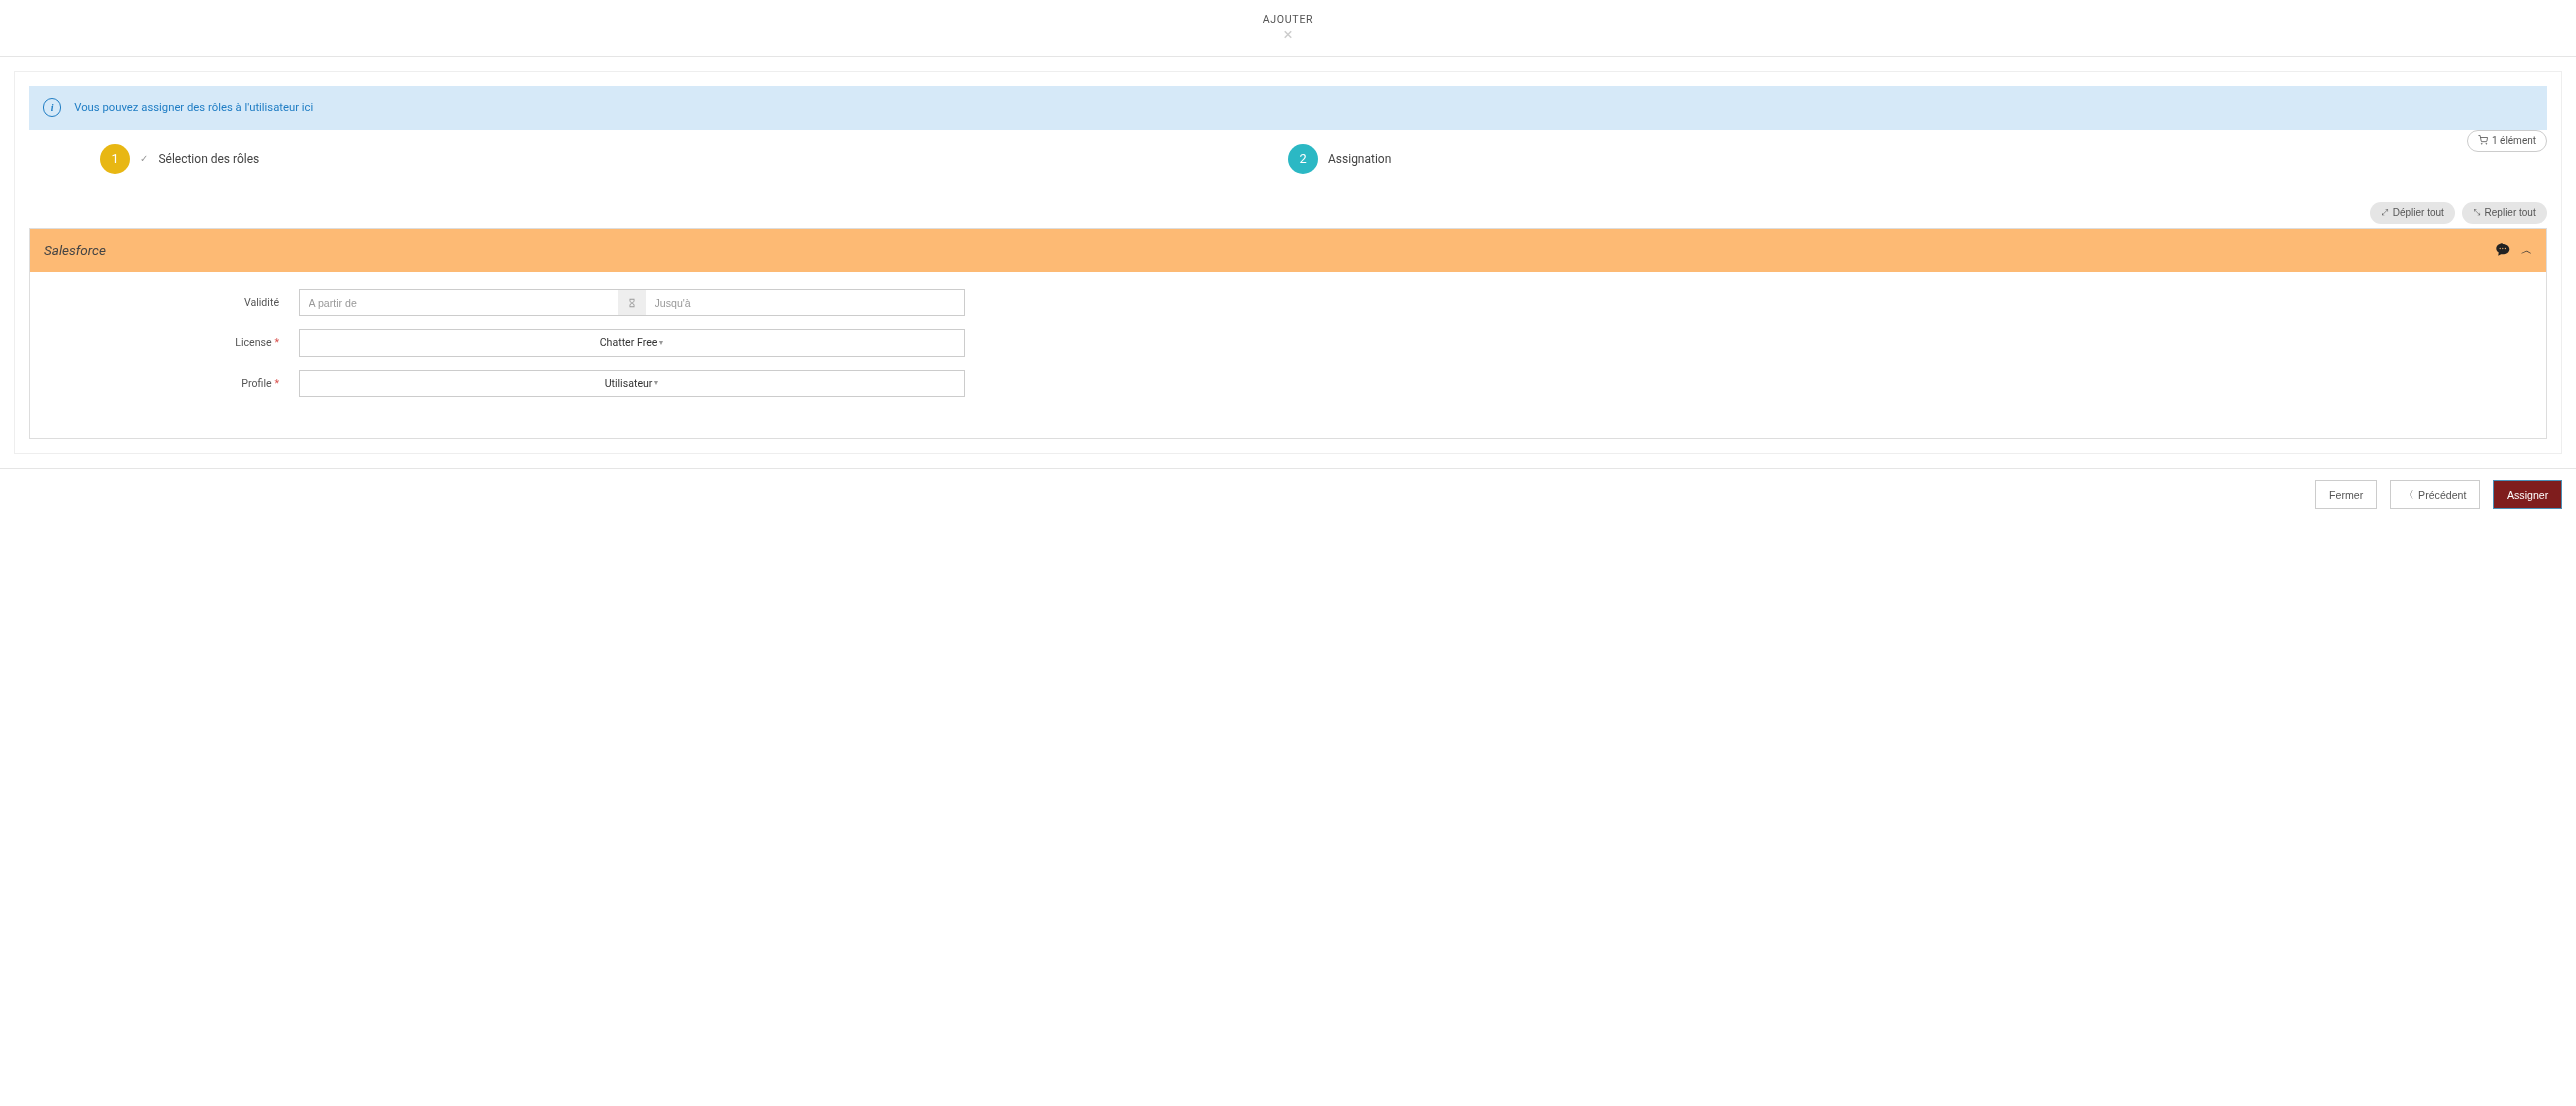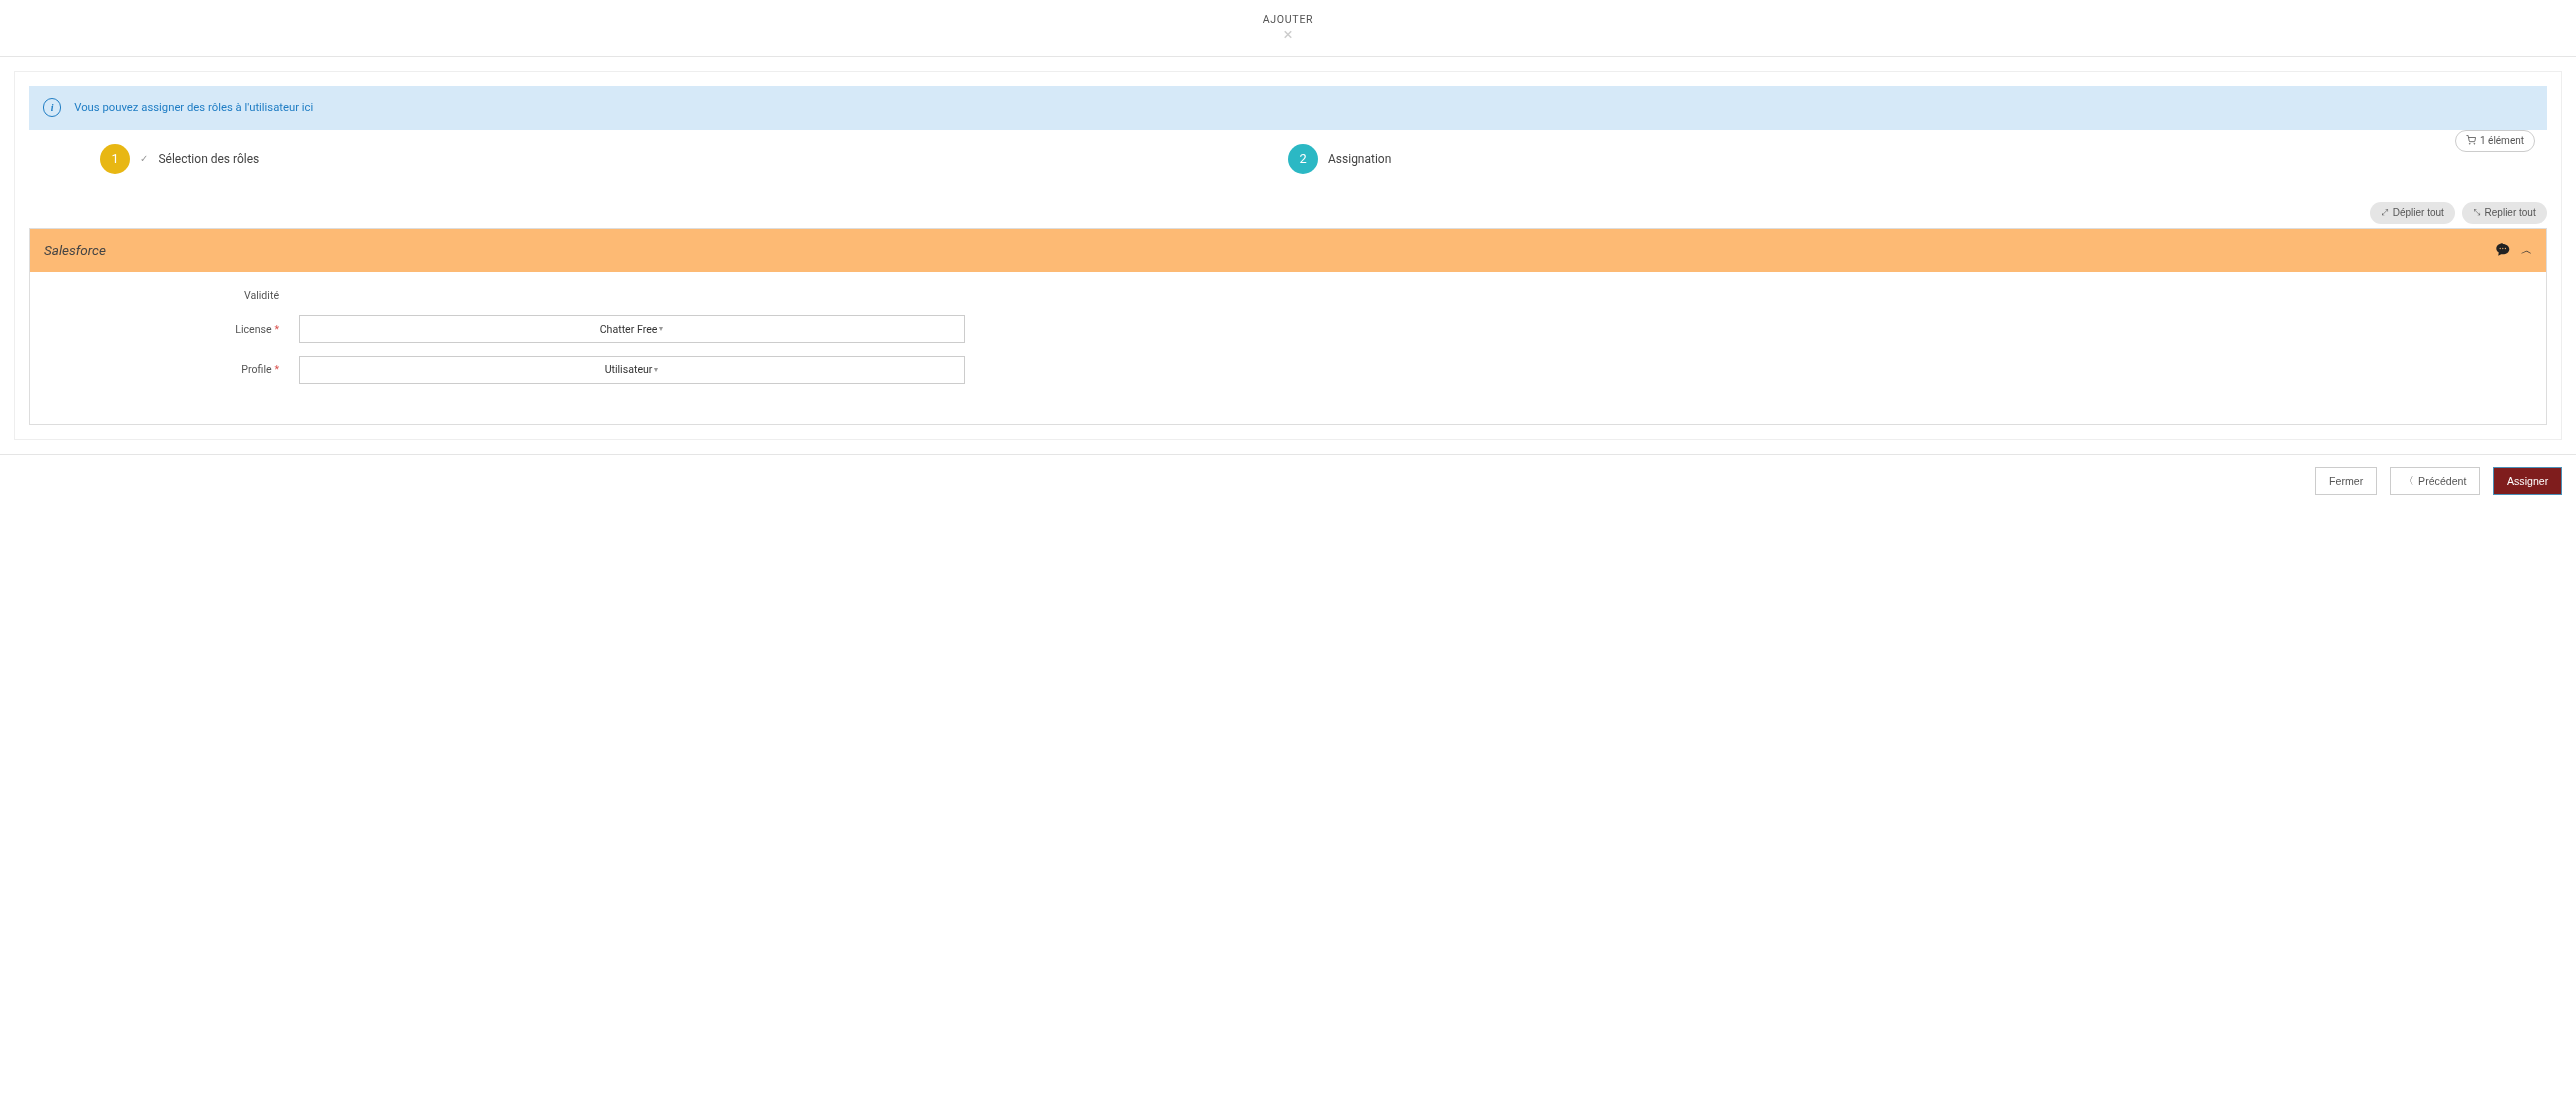--- a/index.html
+++ b/index.html
@@ -99,21 +99,21 @@
 .step-check {
   color: #999;
   font-size: 10px;
 }
 .step-label {
   font-size: 12px;
   color: #444;
 }
 .cart-badge {
   position: absolute;
-  right: 12px;
+  right: 0;
   top: -14px;
   border: 0.7px solid #ccc;
   border-radius: 14px;
   padding: 4.3px 10px;
   font-size: 10px;
   color: #555;
   display: flex;
   align-items: center;
   gap: 4.3px;
   cursor: pointer;
@@ -340,20 +340,29 @@
                 <path d="M12 2C6.48 2 2 5.58 2 10c0 2.5 1.5 4.7 3.8 6.2L5 21l4.5-2.3c.8.2 1.6.3 2.5.3 5.52 0 10-3.58 10-8s-4.48-8-10-8zm-4 9c-.55 0-1-.45-1-1s.45-1 1-1 1 .45 1 1-.45 1-1 1zm4 0c-.55 0-1-.45-1-1s.45-1 1-1 1 .45 1 1-.45 1-1 1zm4 0c-.55 0-1-.45-1-1s.45-1 1-1 1 .45 1 1-.45 1-1 1z"></path>
               </svg>
           </span>
           <span class="chevron-icon">︿</span>
         </div>
       </div>
       <div class="panel-body">
 
         <div class="form-row">
           <div class="form-label">Validité</div>
+          <div class="form-control-group">
+            <input class="input date-from" placeholder="A partir de" style="">
+            <div class="date-sep">
+              <svg viewBox="0 0 24 24" fill="#999">
+                  <path d="M6 2v6l4 4-4 4v6h12v-6l-4-4 4-4V2H6zm10 14.5V20H8v-3.5l4-4 4 4zM8 7.5V4h8v3.5l-4 4-4-4z"></path>
+                </svg>
+            </div>
+            <input class="input date-to" placeholder="Jusqu'à" style="">
+          </div>
         </div>
 
         <div class="form-row">
           <div class="form-label">
             <span>License</span><span class="required">*</span>
           </div>
           <div class="select-wrap">
             <div class="select">
               <span>Chatter Free</span>
               <span class="select-caret">▼</span>

